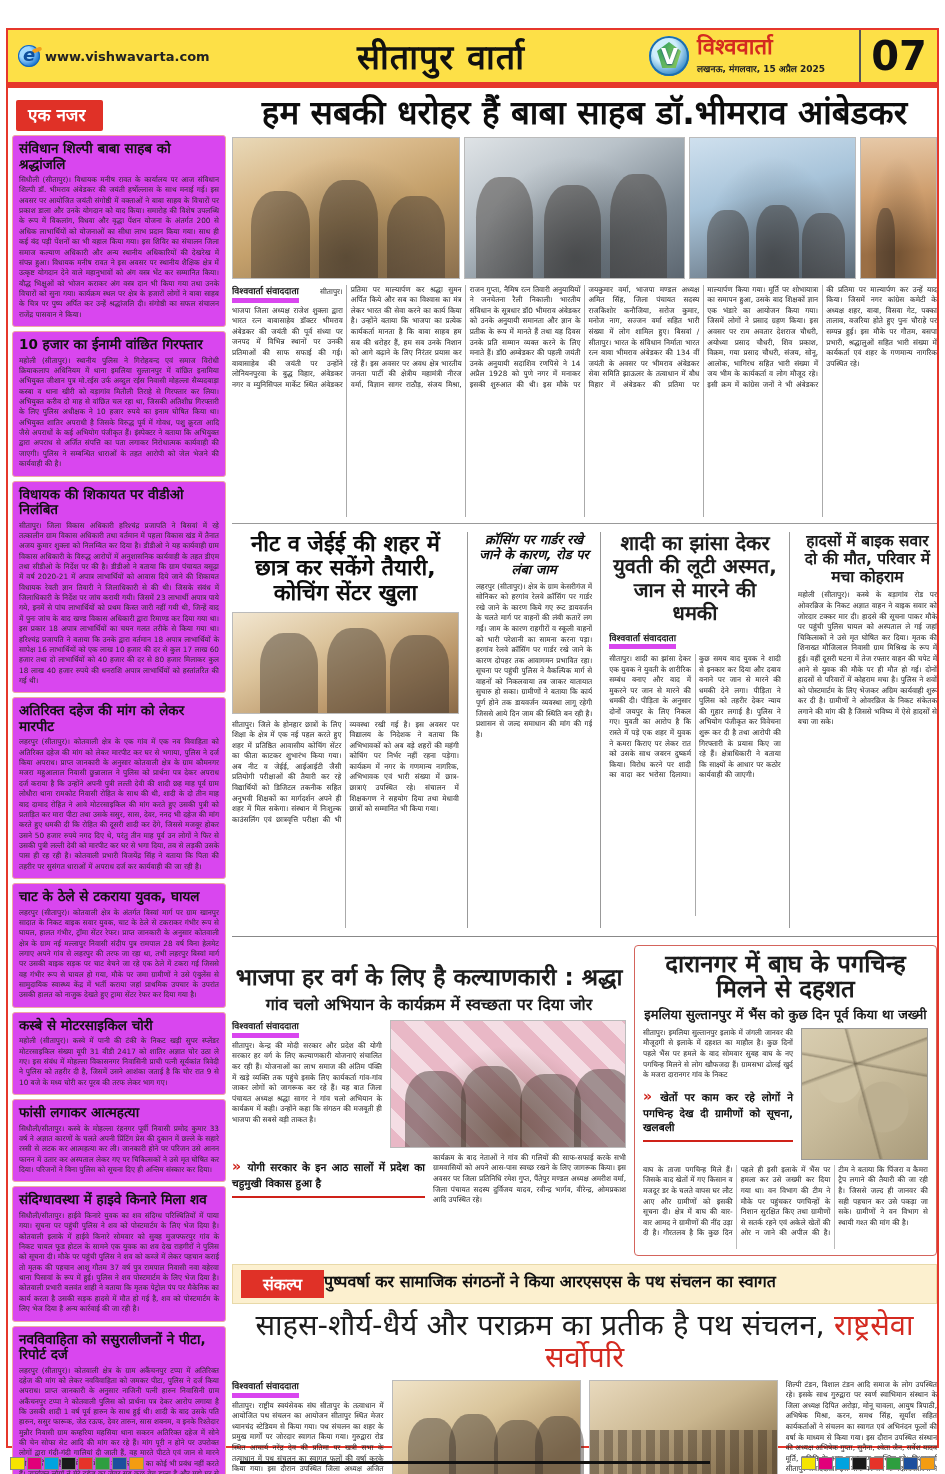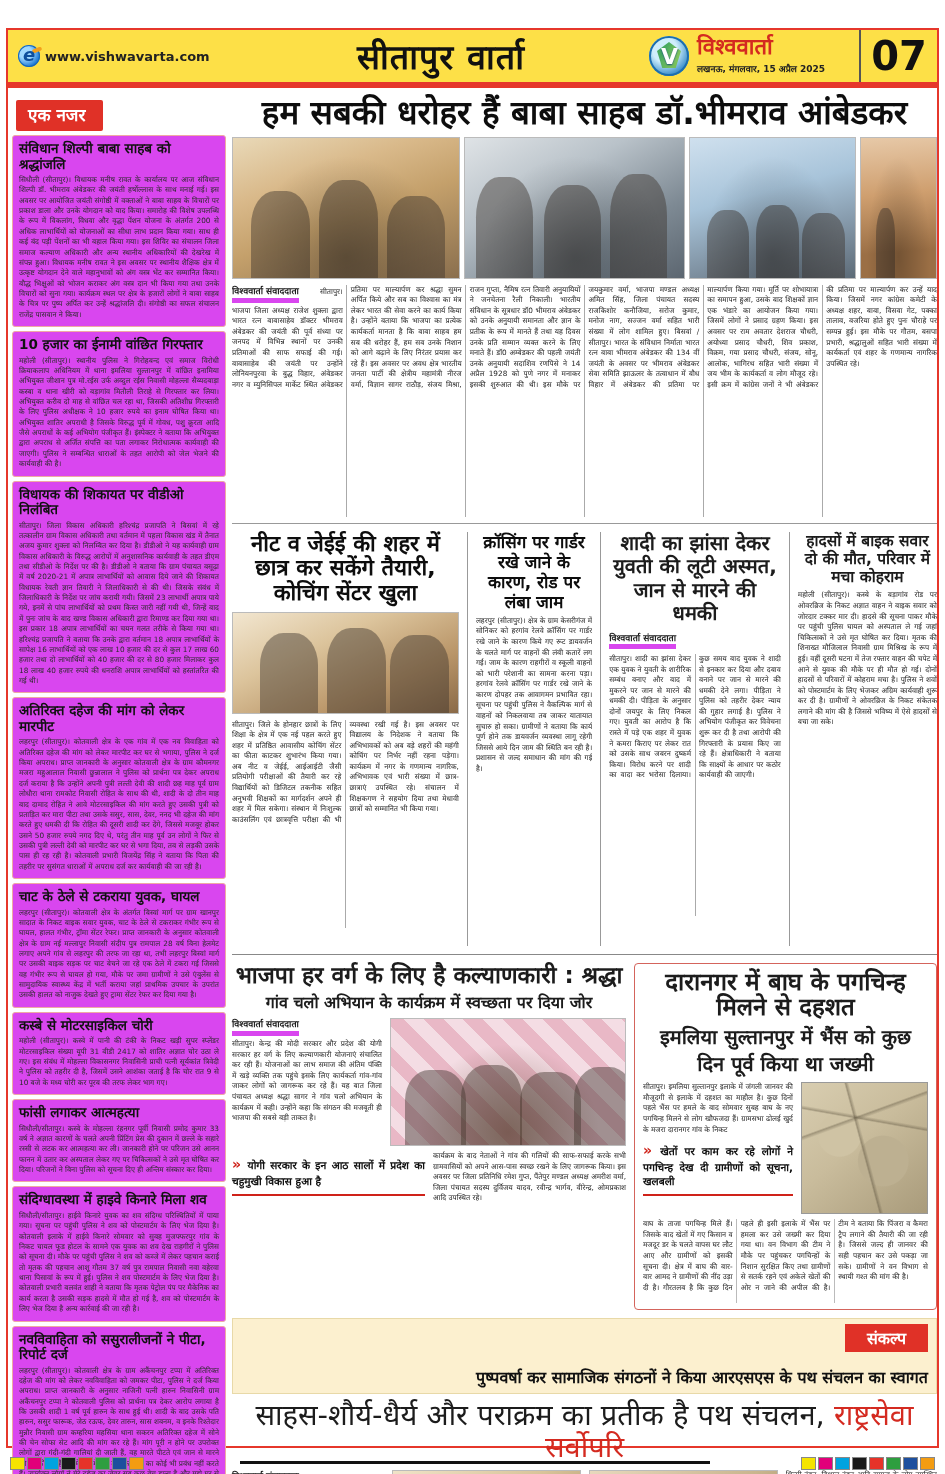--- a/index.html
+++ b/index.html
@@ -47,56 +47,56 @@
   .byline { font-size:9px; font-weight:bold; border-bottom:5px solid #d946ef; display:inline-block; margin-bottom:3px; }
   .lead-cols { column-count:6; column-gap:8px; column-rule:1px solid #aaa; font-size:7.3px; line-height:1.45; text-align:justify; height:232px; overflow:hidden; }
 
   .mid-band { display:flex; gap:8px; margin-top:8px; border-bottom:1px solid #888; padding-bottom:8px; }
   .vline { width:1px; background:#999; }
   .coaching { width:238px; }
   .hl-md { font-size:22px; font-weight:bold; line-height:1.12; color:#0d0d0d; text-align:center; }
   .coaching-photo { margin-top:6px; height:102px; border:1px solid #bbb; background:linear-gradient(155deg,#f2e6d0 0%, #dcc49c 35%, #b99568 70%, #8a6a48 100%); position:relative; overflow:hidden; }
   .cols-2 { column-count:2; column-gap:8px; column-rule:1px solid #aaa; font-size:7.3px; line-height:1.45; text-align:justify; margin-top:6px; height:208px; overflow:hidden; }
   .crossing { width:122px; }
-  .hl-sm { font-size:17px; font-weight:bold; line-height:1.18; text-align:center; color:#0d0d0d; }
+  .hl-sm { font-size:13px; font-weight:bold; line-height:1.18; text-align:center; color:#0d0d0d;font-style:italic; }
   .one-col { font-size:7.3px; line-height:1.45; text-align:justify; margin-top:4px; overflow:hidden; }
   .shaadi { width:180px; }
   .haadsa { width:146px; }
   .hl-shaadi { font-size:20px; font-weight:bold; line-height:1.18; text-align:center; }
   .hl-haadsa { font-size:15.5px; font-weight:bold; line-height:1.18; text-align:center; }
 
   .lower-band { display:flex; gap:8px; margin-top:8px; }
-  .bjp { width:394px; }
+  .bjp { width:394px;margin-top:20px; }
   .hl-bjp { font-size:23px; font-weight:bold; text-align:center; line-height:1.1; }
   .sub-bjp { font-size:16px; font-weight:bold; text-align:center; margin-top:3px; }
   .bjp-row { display:flex; gap:8px; margin-top:5px; }
   .bjp-left { width:150px; font-size:7.3px; line-height:1.45; text-align:justify; }
   .bjp-photo { flex:1; height:128px; border:1px solid #bbb; background:
       repeating-linear-gradient(45deg, #e9b8c6 0 14px, #f4dde4 14px 28px), linear-gradient(#d99, #d99); position:relative; overflow:hidden; }
   .bjp-photo::after { content:""; position:absolute; inset:0; background:radial-gradient(ellipse at 50% 90%, rgba(90,60,40,.5), transparent 55%); }
   .bjp-bottom { display:flex; gap:8px; margin-top:5px; }
   .bjp-bcol { flex:1; font-size:7.3px; line-height:1.45; text-align:justify; }
   .pullquote { font-size:10.5px; font-weight:bold; color:#111; line-height:1.35; border-bottom:2px solid #cf2219; padding-bottom:6px; margin:4px 0; }
   .pq-mark { color:#cf2219; font-size:14px; font-weight:bold; }
   .tiger-box { flex:1; border:1.5px solid #d4645c; border-radius:4px; padding:6px 8px; }
   .hl-tiger { font-size:24px; font-weight:bold; text-align:center; line-height:1.05; }
-  .sub-tiger { font-size:20px; font-weight:bold; text-align:center; margin-top:3px; }
+  .sub-tiger { font-size:13px; font-weight:bold; text-align:center; margin-top:3px; }
   .tiger-row { display:flex; gap:8px; margin-top:5px; }
   .tiger-left { width:150px; font-size:7.3px; line-height:1.45; text-align:justify; }
   .tiger-photo { flex:1; height:132px; border:1px solid #999; background:
       radial-gradient(circle at 30% 40%, #cfc3a4 0 18%, transparent 19%),
       radial-gradient(circle at 65% 60%, #bdb091 0 22%, transparent 23%),
       linear-gradient(140deg,#d8cdb0 0%, #c9bc9c 45%, #a99b7b 100%); position:relative; }
   .tiger-photo::after { content:""; position:absolute; inset:0; background:
       linear-gradient(75deg, transparent 48%, rgba(90,80,60,.45) 49%, transparent 51%),
       linear-gradient(160deg, transparent 30%, rgba(90,80,60,.4) 31%, transparent 33%),
       linear-gradient(10deg, transparent 68%, rgba(90,80,60,.4) 69%, transparent 71%); }
   .tiger-bottom { font-size:7.3px; line-height:1.45; text-align:justify; column-count:3; column-gap:8px; column-rule:1px solid #bbb; margin-top:5px; height:84px; overflow:hidden; }
 
-  .sankalp-strip { display:flex; align-items:flex-end; gap:14px; background:#fcf0cf; border:1px solid #e8d9a8; margin-top:8px; padding:5px 8px;flex-direction:column; }
+  .sankalp-strip { display:flex; align-items:flex-start; background:#fcf0cf; border:1px solid #e8d9a8; margin-top:8px; padding:5px 8px; }
   .sankalp-badge { background:#e03127; color:#fff; font-size:16px; font-weight:bold; padding:3px 22px; }
   .sankalp-text { font-size:16px; font-weight:bold; color:#111; }
   .rss-hl { font-size:29px; font-weight:normal; text-align:center; line-height:1.1; margin-top:6px; }
   .rss-hl .red { color:#d42a20; }
   .rss-row { display:flex; gap:8px; margin-top:6px; }
   .rss-col { width:158px; font-size:7.3px; line-height:1.45; text-align:justify; }
   .rss-photo-1 { width:198px; height:112px; border:1px solid #bbb; background:linear-gradient(150deg,#f0e3c8 0%, #d9c49a 40%, #a98c63 80%); position:relative; }
   .rss-photo-2b { width:196px; height:112px; border:1px solid #bbb; background:linear-gradient(150deg,#e8d9bd 0%, #c9b58e 45%, #8f7852 85%); position:relative; }
   .marchers { position:absolute; bottom:0; left:0; right:0; height:55%; background:
       repeating-linear-gradient(90deg, rgba(70,55,40,.55) 0 9px, rgba(120,100,75,.35) 9px 14px); }

